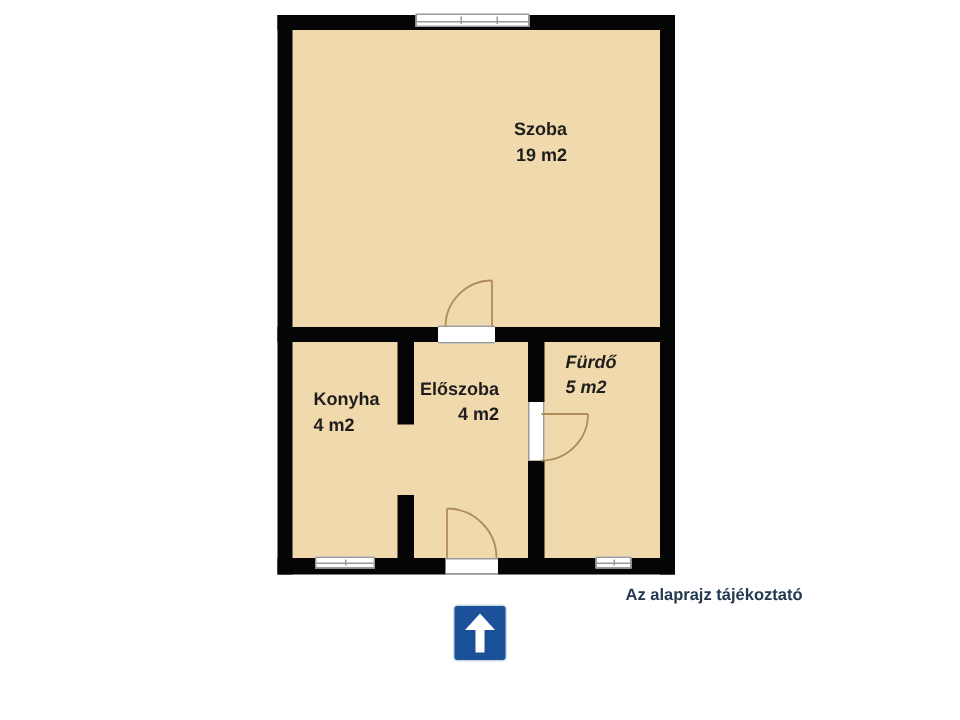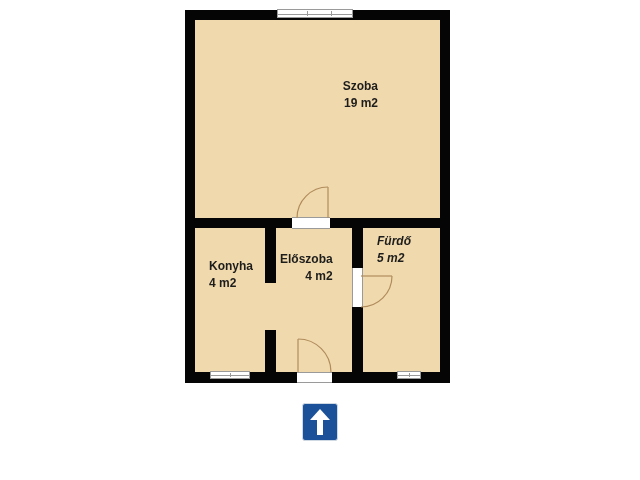--- a/index.html
+++ b/index.html
@@ -101,15 +101,16 @@
   </div>
 
   <div class="abs sign" style="left:302px;top:403px;">
     <svg width="26" height="28" viewBox="0 0 26 28">
       <polygon points="13,1 23,12 3,12" fill="var(--sign-arrow)"></polygon>
       <rect x="10" y="11" width="6" height="16" fill="var(--sign-arrow)"></rect>
     </svg>
   </div>
 
   <div class="abs caption" style="left:417px;top:390px;">
+    <div>Az alaprajz tájékoztató</div>
   </div>
 
 </div>
 
 </body></html>

